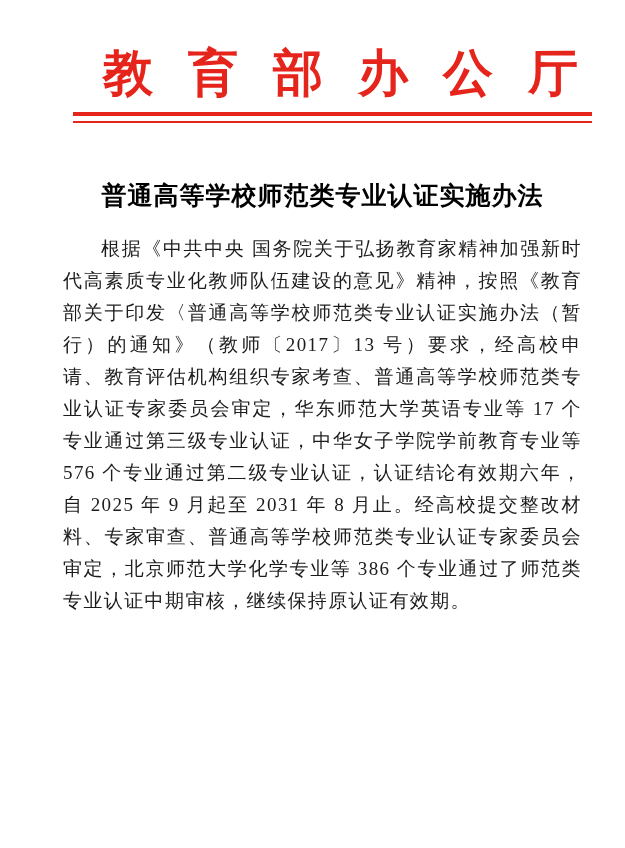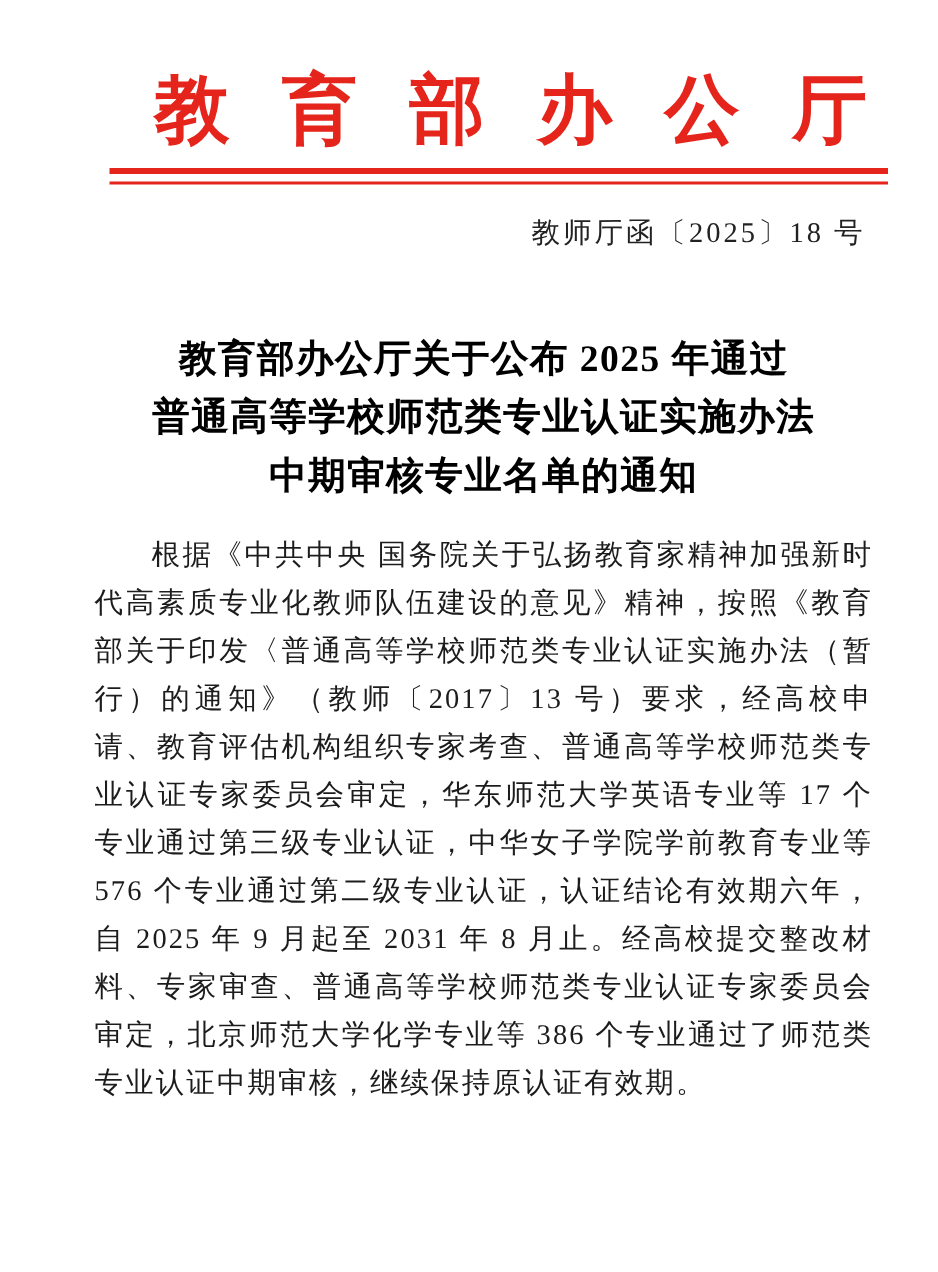--- a/index.html
+++ b/index.html
@@ -74,26 +74,23 @@
 <div class="page">
 
   <header>
     <div class="letterhead">教育部办公厅</div>
 
     <div class="divider divider-top">
       <div class="bar thick"></div>
       <div class="bar thin"></div>
     </div>
 
-    <div class="doc-number">教师厅函〔2025〕18 号</div>
   </header>
 
   <h1 class="title">
-    <span class="title-line">教育部办公厅关于公布 2025 年通过</span>
     <span class="title-line">普通高等学校师范类专业认证实施办法</span>
-    <span class="title-line">中期审核专业名单的通知</span>
   </h1>
 
   <div class="body-text">
     <p class="para indent">根据《中共中央 国务院关于弘扬教育家精神加强新时代高素质专业化教师队伍建设的意见》精神，按照《教育部关于印发〈普通高等学校师范类专业认证实施办法（暂行）的通知》（教师〔2017〕13 号）要求，经高校申请、教育评估机构组织专家考查、普通高等学校师范类专业认证专家委员会审定，华东师范大学英语专业等 17 个专业通过第三级专业认证，中华女子学院学前教育专业等 576 个专业通过第二级专业认证，认证结论有效期六年，自 2025 年 9 月起至 2031 年 8 月止。经高校提交整改材料、专家审查、普通高等学校师范类专业认证专家委员会审定，北京师范大学化学专业等 386 个专业通过了师范类专业认证中期审核，继续保持原认证有效期。</p>
   </div>
 
 </div>
 
 </body></html>

